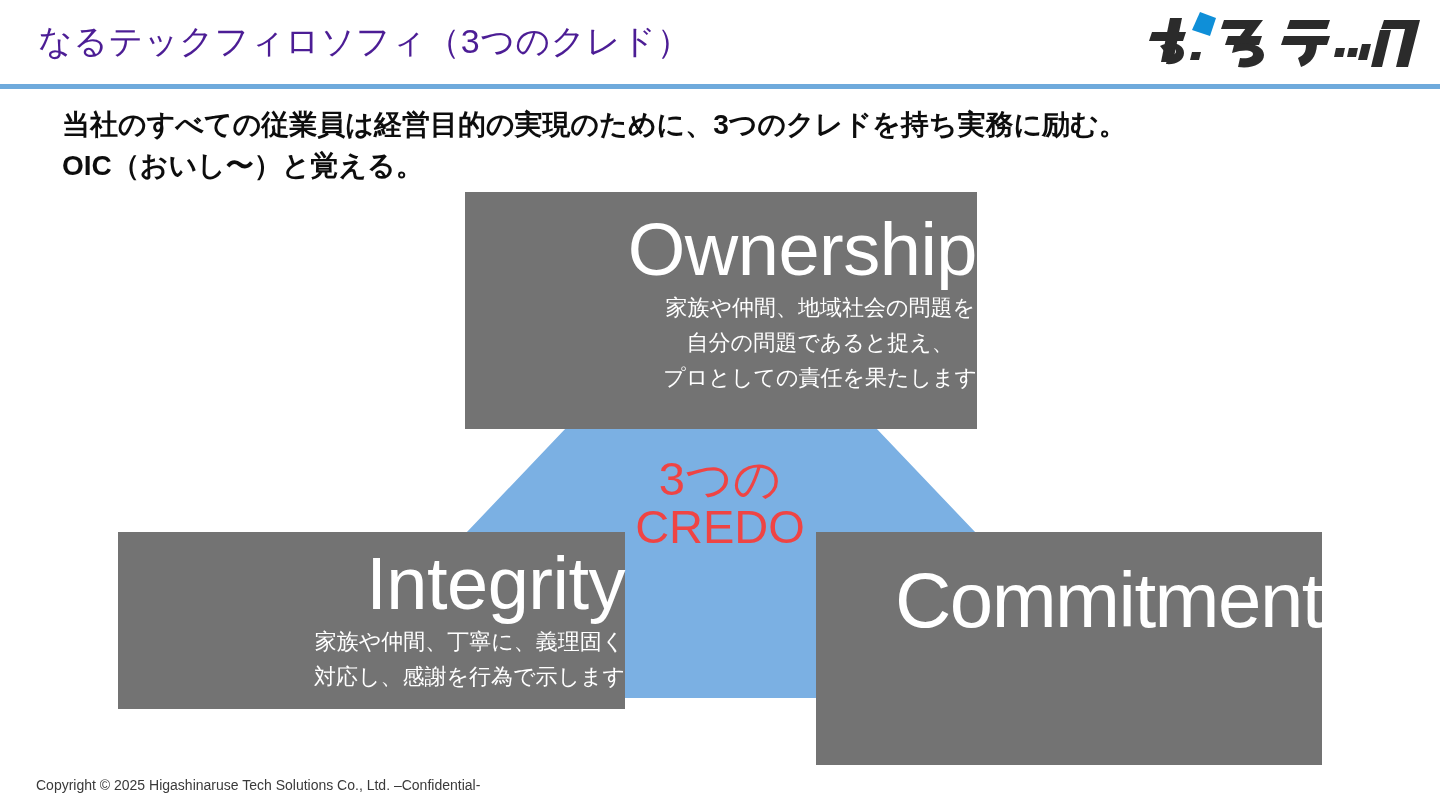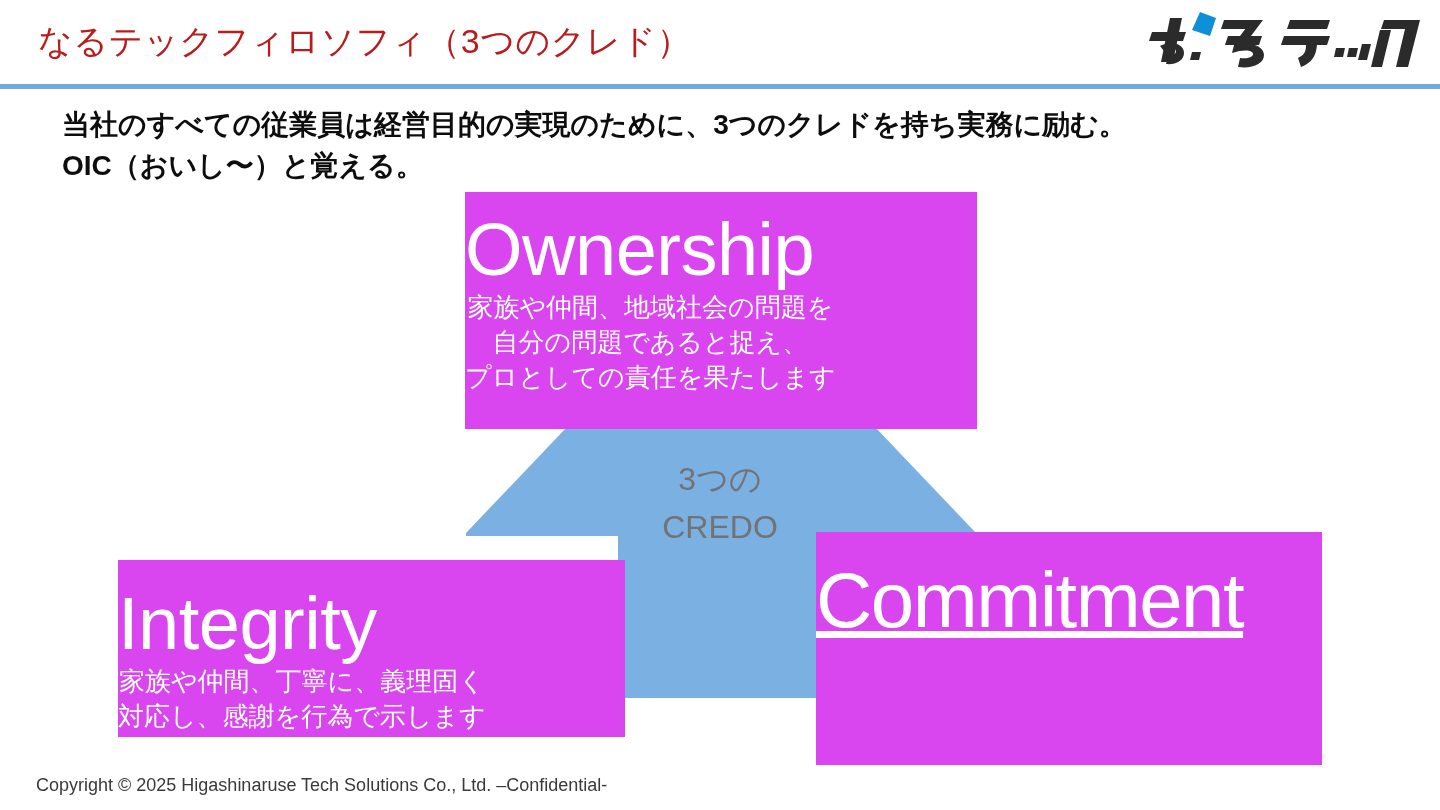--- a/index.html
+++ b/index.html
@@ -18,21 +18,21 @@
     overflow: hidden;
   }
 
   
   #slide-title {
     position: absolute;
     left: 38px;
     top: 18px;
     font-size: 34px;
     line-height: 46px;
-    color: #b91c1c;
+    color: #4c1d95;
     letter-spacing: 0.5px;
     white-space: nowrap;
   }
   #header-rule {
     position: absolute;
     left: 0;
     top: 84px;
     width: 1440px;
     height: 5px;
     background: #6FAADC;
@@ -66,84 +66,83 @@
     top: 428px;
     width: 510px;
     height: 270px;
   }
   #connector-label {
     position: absolute;
     left: 560px;
     top: 455px;
     width: 320px;
     text-align: center;
-    color: #737373;
-    font-size: 32px;
+    color: #ef4444;
+    font-size: 47px;
     line-height: 48px;
     white-space: pre-line;
   }
 
   
   .credo-box {
     position: absolute;
-    background: #d946ef;
+    background: #737373;
     color: #ffffff;
     box-sizing: border-box;
     display: flex;
     flex-direction: column;
-    align-items: flex-start;
+    align-items: flex-end;
     justify-content: flex-start;
   }
   .credo-title {
     font-size: 74px;
     line-height: 80px;
     font-weight: 400;
     white-space: nowrap;
     letter-spacing: -0.5px;
   }
   .credo-desc {
-    font-size: 26px;
+    font-size: 22px;
     line-height: 35px;
     text-align: center;
     white-space: pre-line;
   }
 
   #box-ownership {
     left: 465px;
     top: 192px;
     width: 512px;
     height: 237px;
     padding-top: 18px;
   }
   #box-integrity {
     left: 118px;
-    top: 560px;
+    top: 532px;
     width: 507px;
     height: 177px;
-    padding-top: 24px;
+    padding-top: 12px;
   }
   #box-commitment {
     left: 816px;
     top: 532px;
     width: 506px;
     height: 233px;
     padding-top: 28px;
   }
   #box-commitment .credo-title {
     font-size: 78px;
     letter-spacing: -1.5px;
-    text-decoration: underline;
   }
 
   
   #footer {
     position: absolute;
     left: 36px;
     top: 773px;
-    font-size: 18px;
+    font-size: 14px;
     line-height: 24px;
     color: #3a3a3a;
     white-space: nowrap;
     text-align: center;
   }
 </style>
 </head>
 <body>
 
 <div id="slide">

